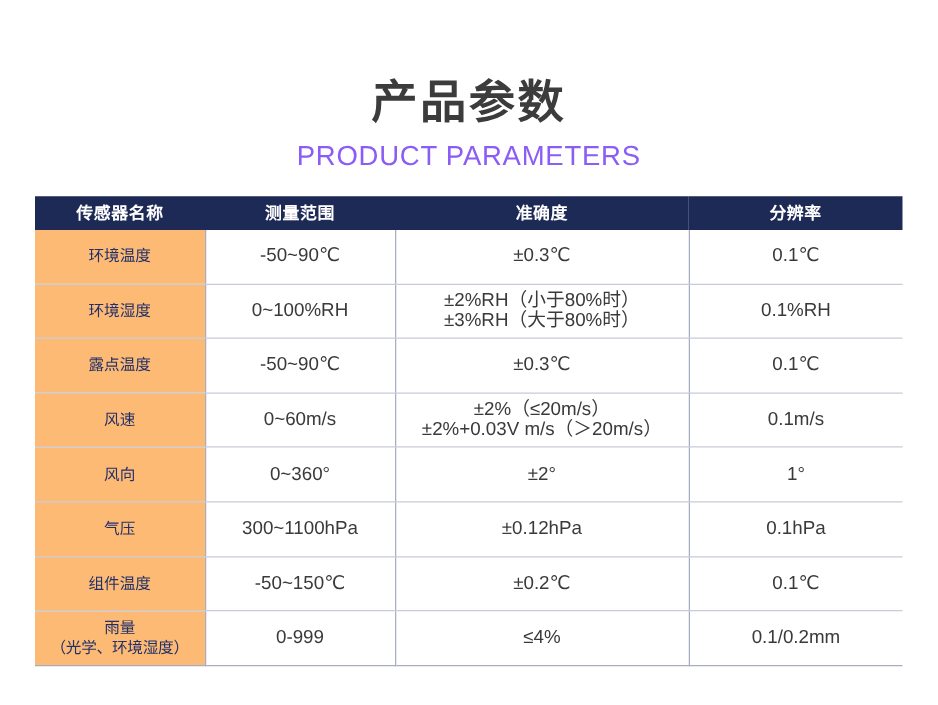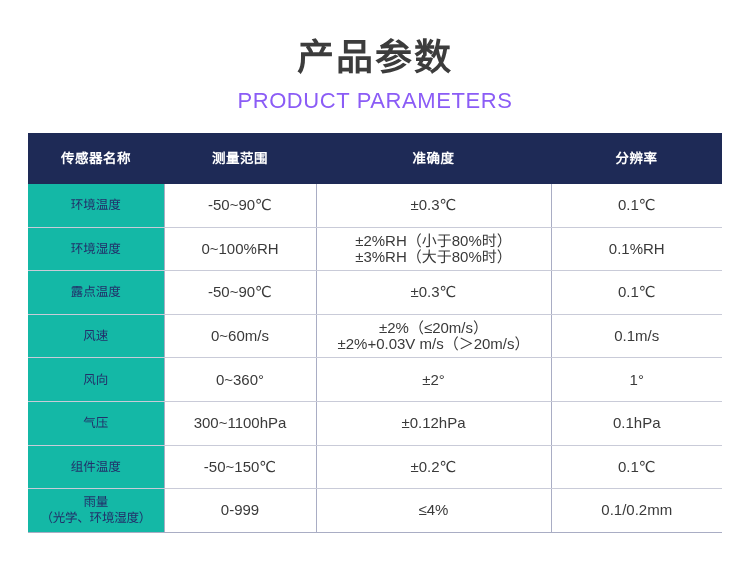--- a/index.html
+++ b/index.html
@@ -14,20 +14,21 @@
     overflow: hidden;
     font-family: "Liberation Sans", "DejaVu Sans", sans-serif;
     -webkit-font-smoothing: antialiased;
   }
 
   .page {
     position: relative;
     width: 750px;
     height: 480px;
     background: #ffffff;
+    margin-top: 24px;
   }
 
   
   .title-block {
     position: absolute;
     top: 36px;
     left: 0;
     width: 750px;
     text-align: center;
   }
@@ -66,21 +67,21 @@
   table.spec-table col.c-acc   { width: 235px; }
   table.spec-table col.c-res   { width: 171px; }
 
   thead th {
     background: #1e2a56;
     color: #ffffff;
     font-size: 13.5px;
     font-weight: bold;
     height: 27px;
     line-height: 27px;
-    padding: 12px;
+    padding: 0;
     text-align: center;
     letter-spacing: 0.5px;
     border: none;
   }
 
   tbody td {
     height: 38.6px;
     padding: 2px 4px;
     text-align: center;
     vertical-align: middle;
@@ -91,21 +92,21 @@
     border-right: 1px solid #a9adc4;
     background: #ffffff;
   }
   tbody tr:last-child td {
     border-bottom: 1px solid #a9adc4;
   }
   tbody td.col-last {
     border-right: none;
   }
   tbody td.cell-name {
-    background: #14b8a6;
+    background: #fdba74;
     color: #22306a;
     font-size: 12.5px;
     border-right: 1px solid #a9adc4;
   }
   tbody td .line {
     display: block;
     white-space: nowrap;
   }
   tbody td.cell-name .line-sm {
     display: block;

